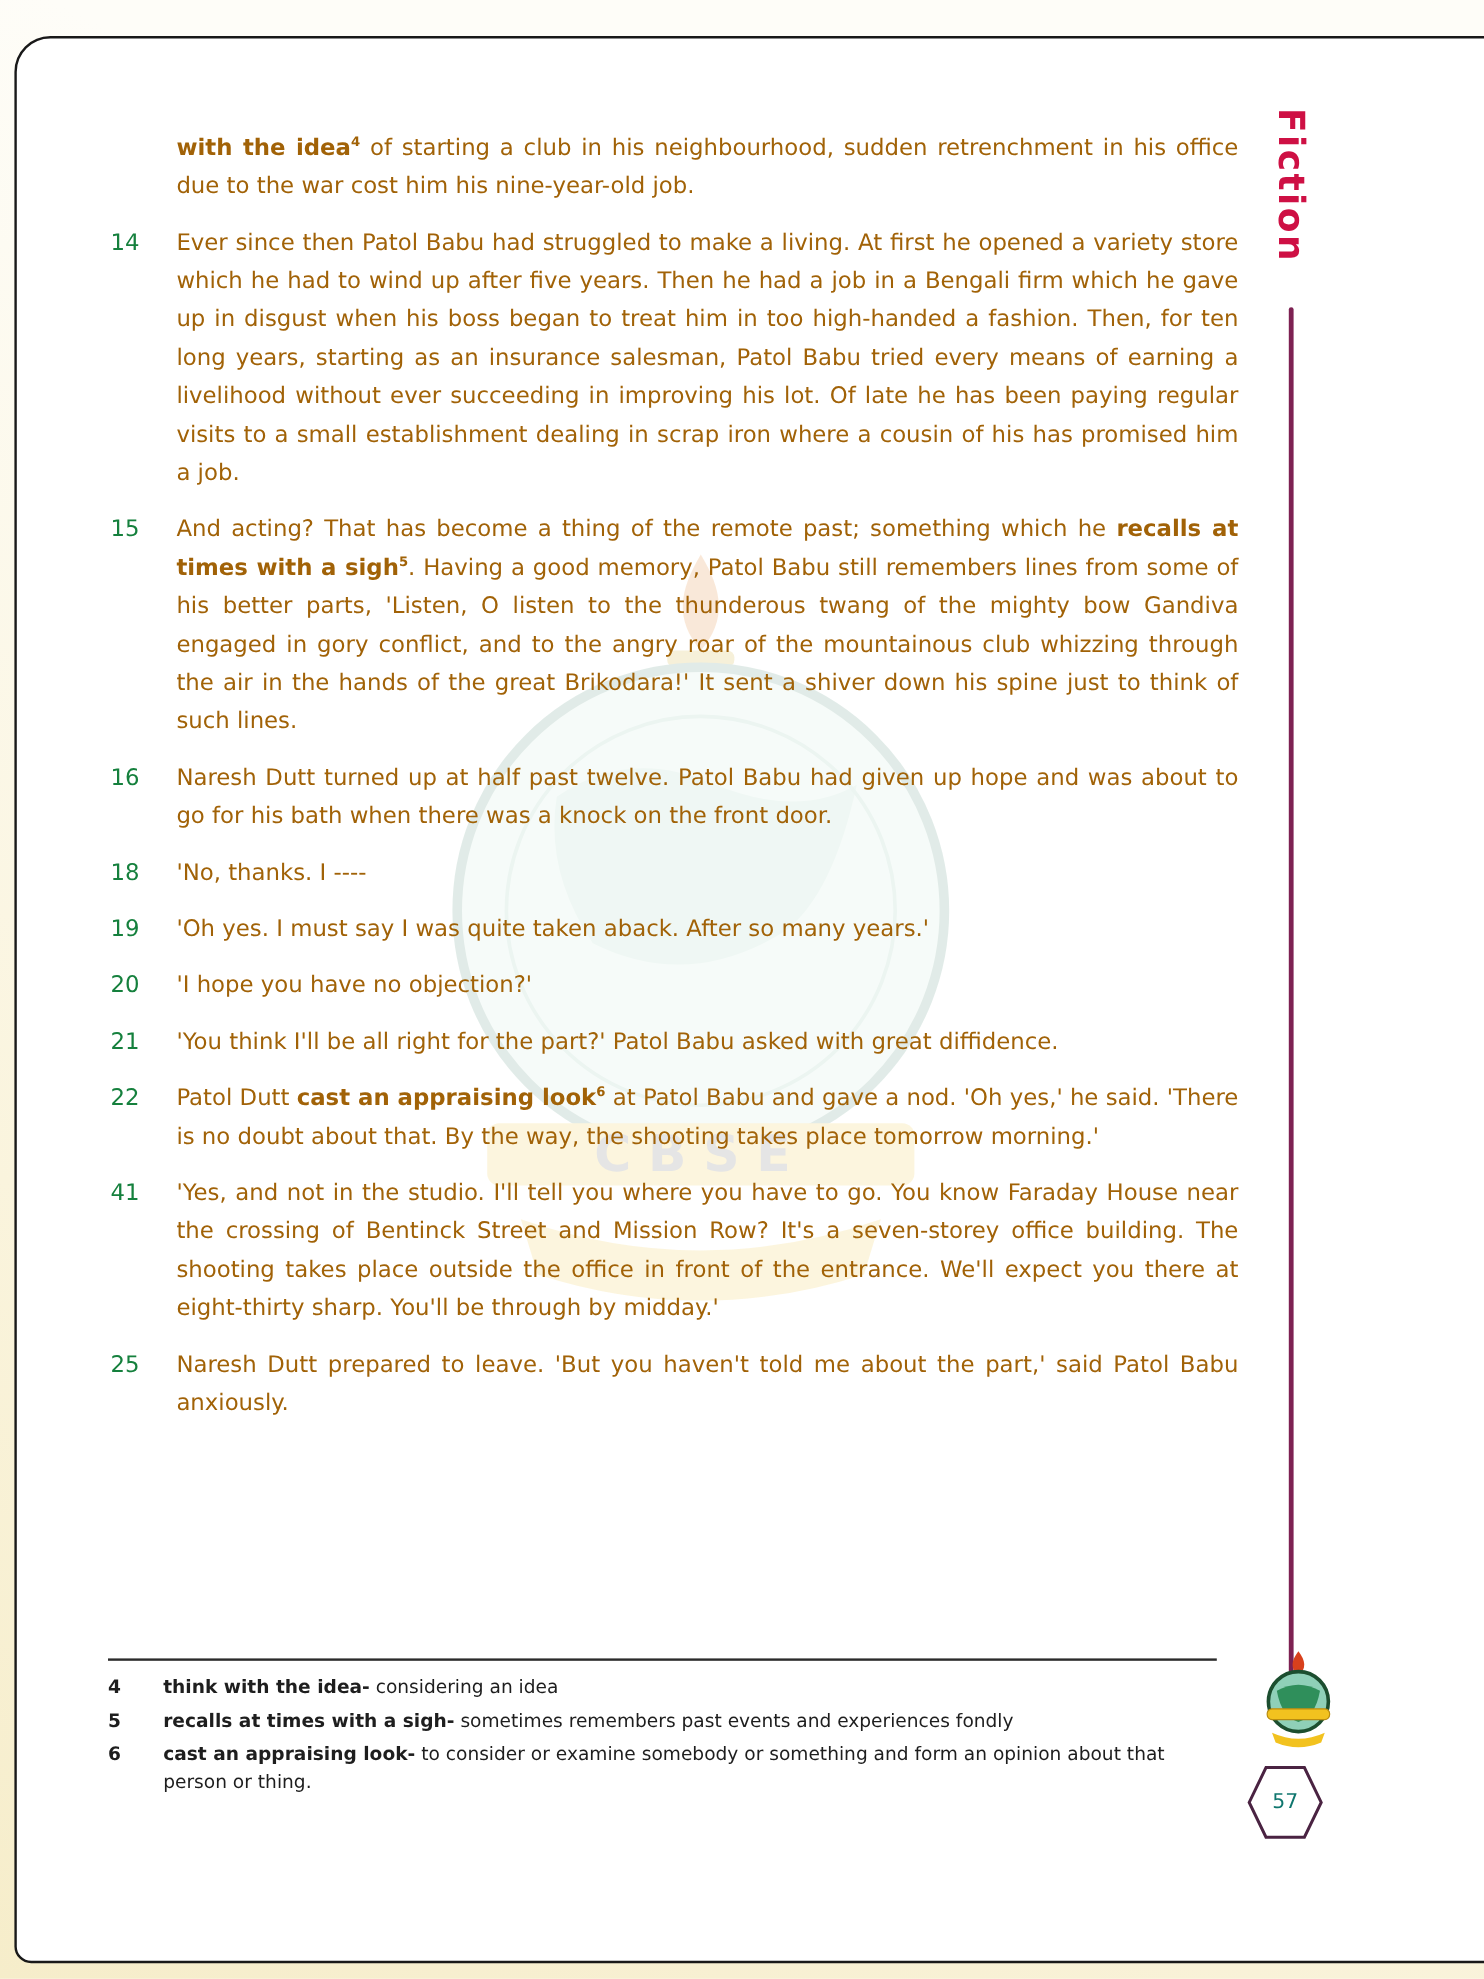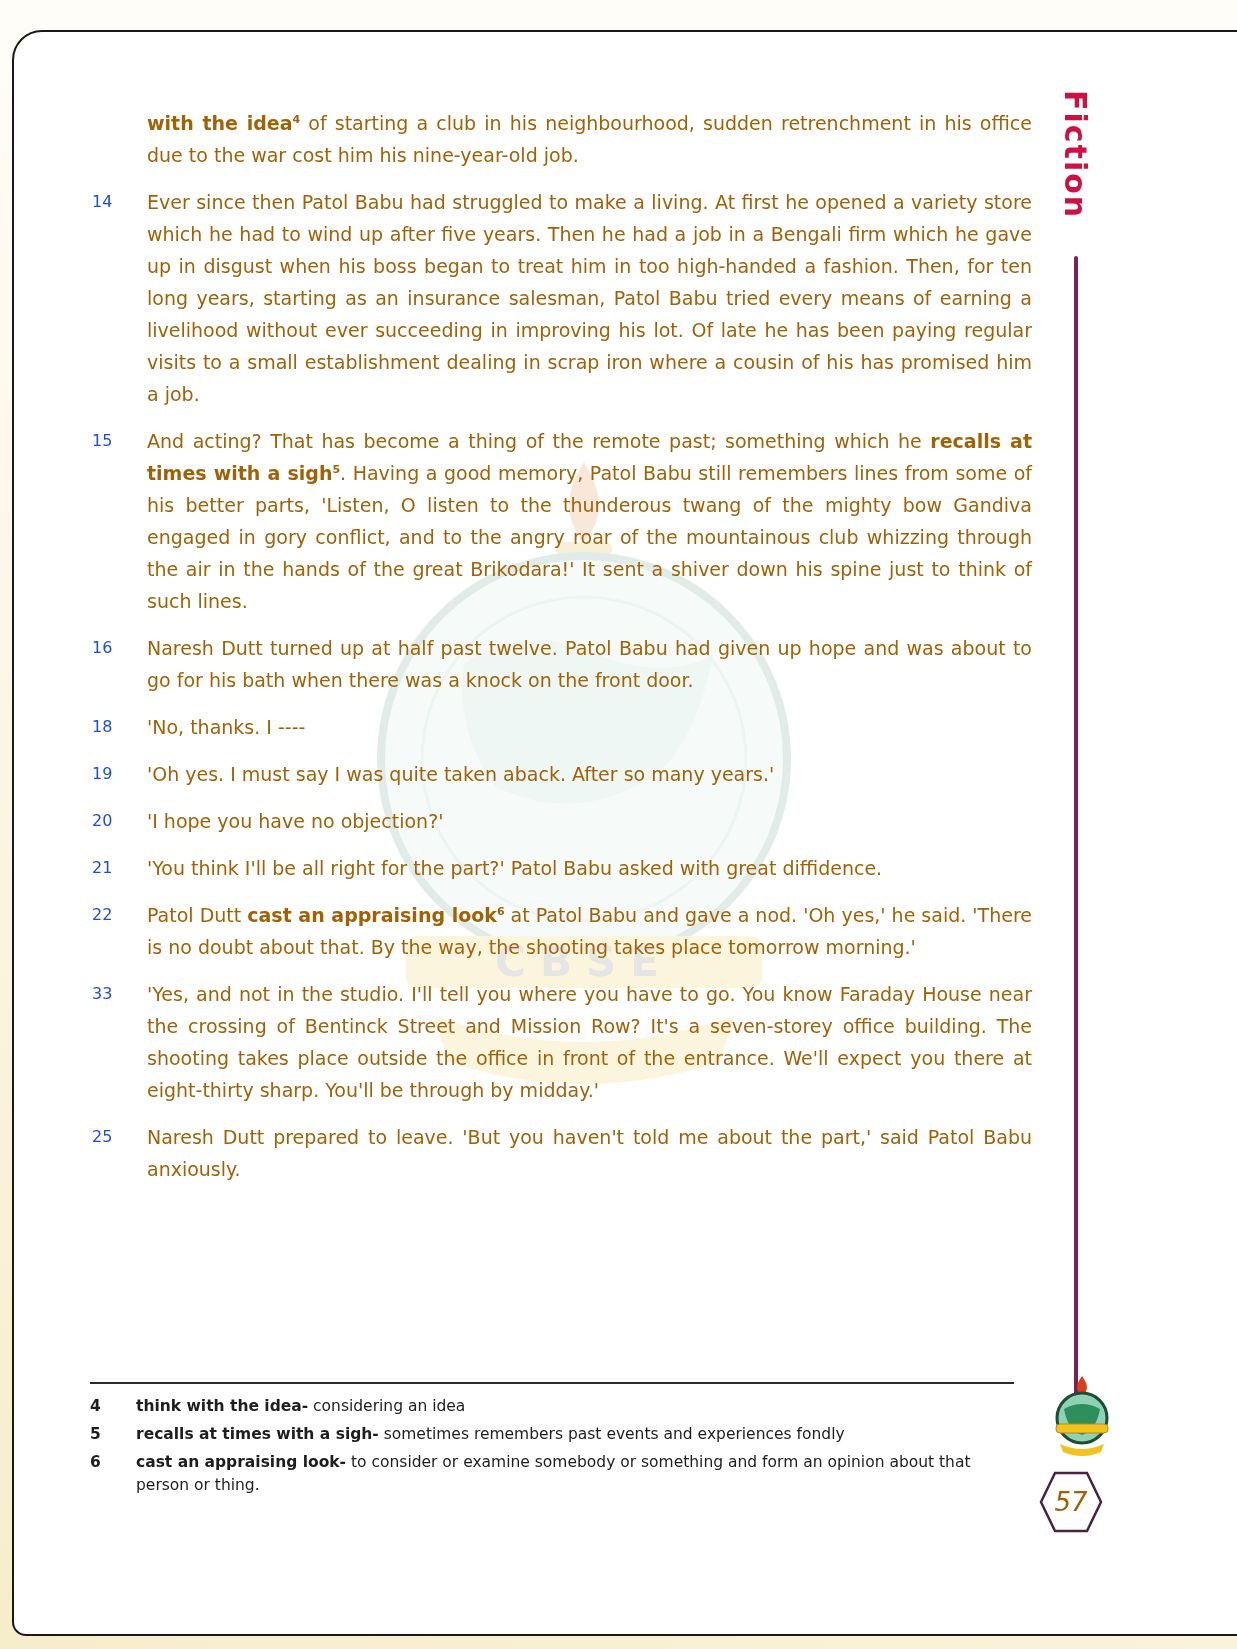--- a/index.html
+++ b/index.html
@@ -12,42 +12,42 @@
   .page {
     position: absolute; left: 12px; top: 30px; width: 1232px; height: 1606px;
     background: #ffffff; border: 2px solid #191919;
     border-radius: 30px 0 0 14px;
   }
   .watermark {
     position: absolute; left: 330px; top: 412px; opacity: 0.16; pointer-events: none;
   }
   .content { position: absolute; left: 78px; top: 75px; width: 940px; }
   .para-row { display: grid; grid-template-columns: 55px 1fr; margin-bottom: 15px; }
-  .para-num { font-size: 16px; line-height: 32px; color: #1d4ed8; }
+  .para-num { font-size: 19px; line-height: 32px; color: #15803d; }
   .para-text { font-size: 19px; line-height: 32px; text-align: justify; color: #a16207; }
   .para-text b { font-weight: bold; }
   sup.fn { font-size: 11px; vertical-align: super; line-height: 0; }
   .fn-sep { position: absolute; left: 76px; top: 1350px; width: 924px; height: 2px; background: #2b2b2b; }
   .footnotes { position: absolute; left: 76px; top: 1363px; width: 930px; }
   .fn-row { display: grid; grid-template-columns: 46px 1fr; font-size: 15.5px; line-height: 23px; margin-bottom: 5px; color: #1e1e1e; }
   .fn-num { font-weight: bold; }
   .fn-term { font-weight: bold; }
   .side-label {
     position: absolute; left: 1044px; top: 58px;
     writing-mode: vertical-rl;
     font-size: 30px; font-weight: 600; letter-spacing: 2px;
     color: #ce1044;
   }
   .side-rule { position: absolute; left: 1060px; top: 224px; width: 4px; height: 1142px; background: #7d2152; border-radius: 2px; }
   .logo-small { position: absolute; left: 1036px; top: 1342px; }
   .badge { position: absolute; left: 1023px; top: 1437px; width: 68px; height: 66px; }
   .badge-num {
     position: absolute; left: 0; top: 0; width: 68px; height: 66px;
     display: flex; align-items: center; justify-content: center;
-    font-size: 26px; color: #a16207; font-style: italic;
+    font-size: 17px; color: #0f766e;
   }
 </style>
 </head>
 <body>
 
 <div class="page">
 
   <div class="watermark">
     <svg width="480" height="640" viewBox="0 0 480 640">
       <path d="M240 18 C258 48 262 72 240 98 C218 72 222 48 240 18 Z" fill="#e07818"></path>
@@ -96,21 +96,21 @@
         </div>
         <div class="para-row">
           <div class="para-num">21</div>
           <div class="para-text"><span>'You think I'll be all right for the part?' Patol Babu asked with great diffidence.</span></div>
         </div>
         <div class="para-row">
           <div class="para-num">22</div>
           <div class="para-text"><span>Patol Dutt </span><b>cast an appraising look</b><b><sup class="fn">6</sup></b><span> at Patol Babu and gave a nod. 'Oh yes,' he said. 'There is no doubt about that. By the way, the shooting takes place tomorrow morning.'</span></div>
         </div>
         <div class="para-row">
-          <div class="para-num">33</div>
+          <div class="para-num">41</div>
           <div class="para-text"><span>'Yes, and not in the studio. I'll tell you where you have to go. You know Faraday House near the crossing of Bentinck Street and Mission Row? It's a seven-storey office building. The shooting takes place outside the office in front of the entrance. We'll expect you there at eight-thirty sharp. You'll be through by midday.'</span></div>
         </div>
         <div class="para-row">
           <div class="para-num">25</div>
           <div class="para-text"><span>Naresh Dutt prepared to leave. 'But you haven't told me about the part,' said Patol Babu anxiously.</span></div>
         </div>
       </div>
   </div>
 
   <div class="fn-sep"></div>

